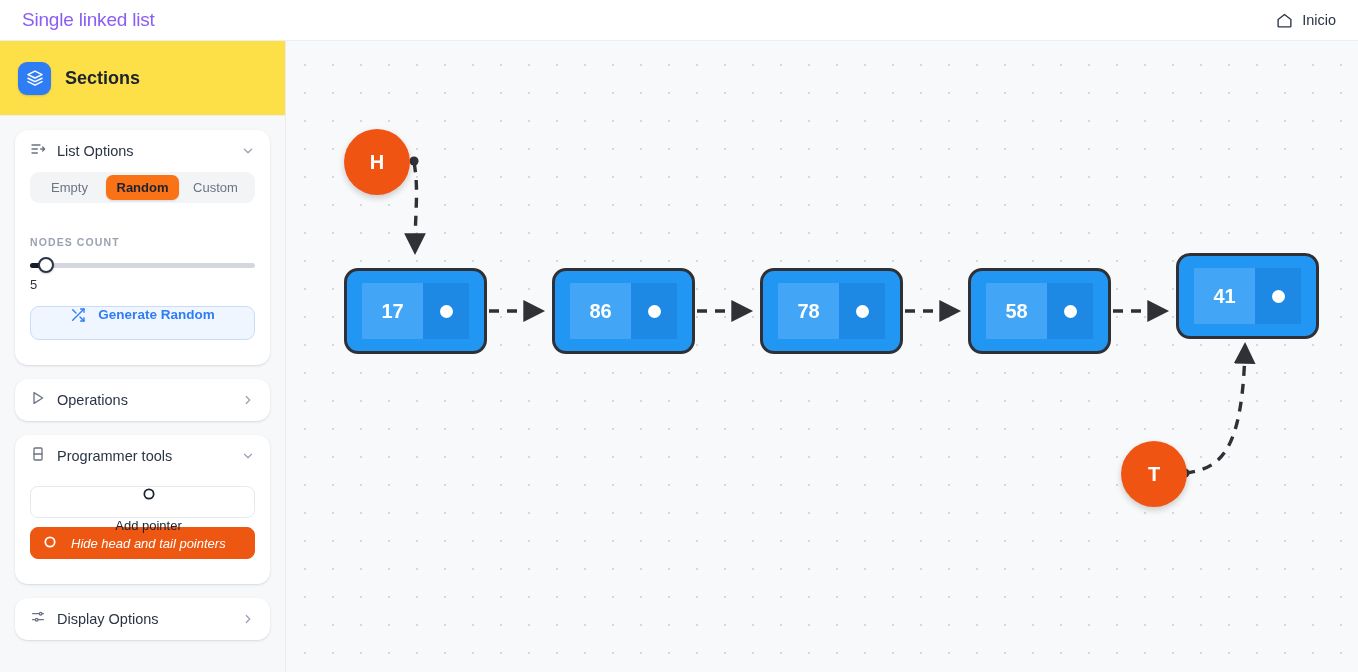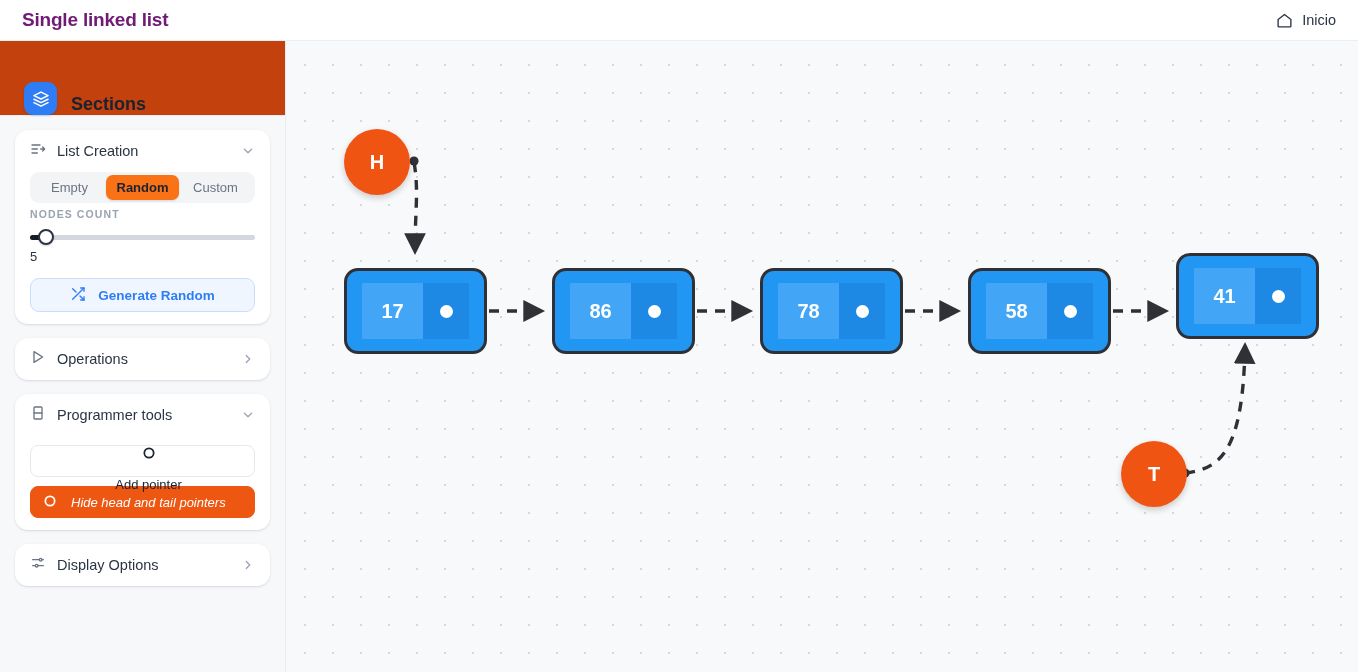--- a/index.html
+++ b/index.html
@@ -13,39 +13,39 @@
 
   
   .topbar {
     position: absolute; top: 0; left: 0; width: 1358px; height: 41px;
     background: #ffffff;
     border-bottom: 1px solid #eceef1;
     display: flex; align-items: center; justify-content: space-between;
     padding: 0 22px 0 22px;
   }
   .app-title {
-    font-size: 19px; font-weight: bold; color: #701a75; letter-spacing: -0.2px;
+    font-size: 19px; font-weight: normal; color: #8b5cf6; letter-spacing: -0.2px;
   }
   .home-link {
     display: flex; align-items: center; gap: 9px;
     font-size: 14.5px; color: #2b3445; cursor: pointer;
   }
   .home-link svg { display: block; }
 
   
   .sidebar {
     position: absolute; top: 41px; left: 0; width: 286px; height: 631px;
     background: #f7f8fa;
     border-right: 1px solid #e9ebef;
     overflow: hidden;
   }
   .sidebar-head {
-    height: 75px; display: flex; align-items: flex-end; gap: 14px;
-    padding-left: 24px;
-    background: #c2410c;
+    height: 75px; display: flex; align-items: center; gap: 14px;
+    padding-left: 18px;
+    background: #fde047;
     border-bottom: 1px solid #ebedf1;
   }
   .logo-box {
     width: 33px; height: 33px; border-radius: 9px;
     background: #2f7df4;
     display: flex; align-items: center; justify-content: center;
     box-shadow: 0 1px 2px rgba(20,40,80,.18);
   }
   .sidebar-title { font-size: 18px; font-weight: bold; color: #1b2230; }
 
@@ -55,38 +55,38 @@
     box-shadow: 0 1px 3px rgba(22,33,54,.10), 0 1px 1px rgba(22,33,54,.04);
     margin-bottom: 14px;
     overflow: hidden;
   }
   .card-head {
     height: 42px; display: flex; align-items: center; gap: 11px;
     padding: 0 15px 0 15px; cursor: pointer;
   }
   .card-head .ttl { font-size: 14.5px; color: #2b3445; flex: 1; }
   .chev { color: #9aa3b2; display: flex; align-items: center; }
-  .card-body { padding: 0 15px 12px 15px; }
+  .card-body { padding: 0 15px 25px 15px; }
 
   
   .segmented {
     display: flex; background: #f3f4f6; border-radius: 9px; padding: 3px;
     height: 31px;
   }
   .seg {
     flex: 1; display: flex; align-items: center; justify-content: center;
     font-size: 13px; color: #6b7483; border-radius: 7px; cursor: pointer;
   }
   .seg.active {
     background: #f97316; color: #1b2230; font-weight: bold;
     box-shadow: 0 1px 2px rgba(22,33,54,.14);
   }
 
   .field-label {
-    margin-top: 5px; font-size: 10.5px; letter-spacing: 1.1px;
+    margin-top: 33px; font-size: 10.5px; letter-spacing: 1.1px;
     color: #9aa3b2; font-weight: bold;
   }
   .slider-wrap { margin-top: 9px; position: relative; height: 16px; }
   .track {
     position: absolute; top: 6px; left: 0; width: 100%; height: 5px;
     border-radius: 3px; background: #d4d7dd;
   }
   .track-fill {
     position: absolute; top: 6px; left: 0; width: 5%; height: 5px;
     border-radius: 3px; background: #171c28;
@@ -95,21 +95,21 @@
     position: absolute; top: 0; left: 4.6%; width: 16px; height: 16px;
     border-radius: 50%; background: #ffffff; border: 2px solid #2b3445;
     box-shadow: 0 1px 2px rgba(0,0,0,.18);
   }
   .slider-value { margin-top: 4px; font-size: 13px; color: #2b3445; }
 
   .btn-generate {
     margin-top: 14px; height: 34px; width: 100%;
     background: #eff6ff; border: 1px solid #c9ddfb; border-radius: 9px;
     color: #2f7df4; font-size: 13.5px; font-weight: bold;
-    display: flex; align-items: center; justify-content: center; gap: 12px;
+    display: flex; justify-content: center; gap: 12px;
     cursor: pointer;
   }
 
   .tool-btn {
     height: 32px; width: 100%; border-radius: 8px;
     display: flex; align-items: center; gap: 14px;
     padding-left: 12px; font-size: 13px; cursor: pointer;
     margin-top: 9px;
   }
   .tool-btn.ghost { background: #ffffff; border: 1px solid #e6e8ed; color: #1b2230; flex-direction: column; }
@@ -188,21 +188,21 @@
     <div class="sections">
 
       <div class="card">
         <div class="card-head">
           <span>
             <svg width="16" height="16" viewBox="0 0 24 24" fill="none" stroke="#6b7483" stroke-width="2" stroke-linecap="round" stroke-linejoin="round">
               <path d="M3 6h12M3 12h8M3 18h8"></path>
                 <path d="M16 12h6M19 9l3 3-3 3"></path>
             </svg>
           </span>
-          <span class="ttl">List Creation</span>
+          <span class="ttl">List Options</span>
           <span class="chev">
             <svg width="14" height="14" viewBox="0 0 24 24" fill="none" stroke="#9aa3b2" stroke-width="2.2" stroke-linecap="round" stroke-linejoin="round">
                 <path d="m6 9 6 6 6-6"></path>
               </svg>
           </span>
         </div>
         <div class="card-body">
           <div class="segmented">
             <div class="seg">Empty</div>
             <div class="seg active">Random</div>

